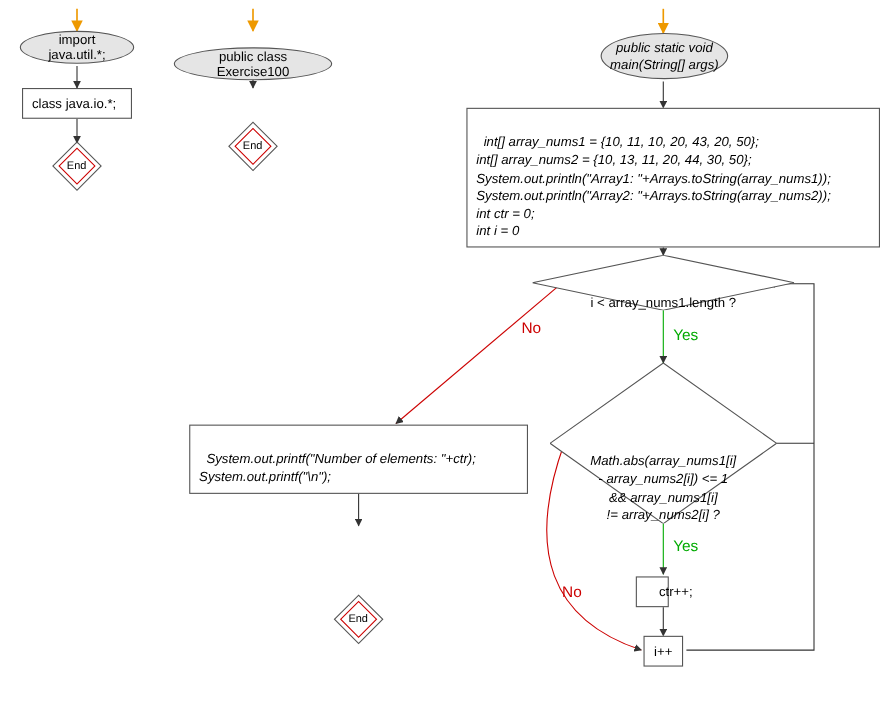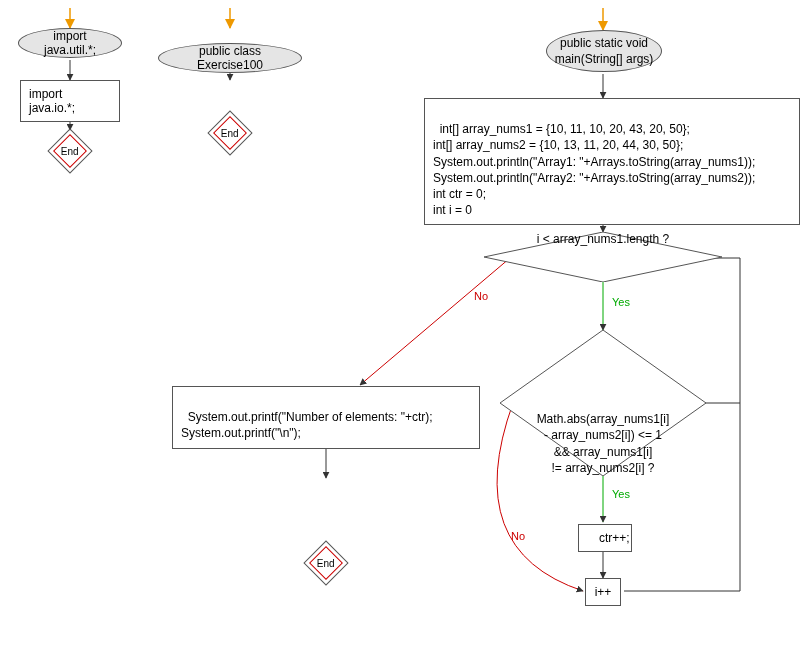--- a/index.html
+++ b/index.html
@@ -4,24 +4,24 @@
   <style>
     * { box-sizing: border-box; margin: 0; padding: 0; }
     body { font-family: Arial, sans-serif; font-size: 12px; background: #fff; width: 808px; height: 654px; position: relative; }
     .node { position: absolute; }
     .ellipse { border: 1px solid #555; border-radius: 50%; padding: 6px 10px; text-align: center; background: #e5e5e5; display: flex; align-items: center; justify-content: center; }
     .rect { border: 1px solid #555; padding: 6px 8px; background: #fff; }
     .end-diamond { width: 32px; height: 32px; transform: rotate(45deg); border: 1px solid #555; position: relative; }
     .end-diamond::before { content: ''; position: absolute; inset: 3px; border: 1px solid #c00; }
     .end-diamond-text { position: absolute; transform: rotate(-45deg); font-size: 10px; width: 100%; text-align: center; top: 10px; }
     svg.connector { position: absolute; top: 0; left: 0; pointer-events: none; }
-    .edge-label { position: absolute; font-size: 11px; }
+    .edge-label { position: absolute; font-size: 14px; }
     .edge-label.yes { color: #0a0; }
     .edge-label.no { color: #c00; }
-    .multiline { line-height: 1.35; white-space: pre; }
+    .multiline { line-height: 1.35; white-space: pre; font-style: italic; }
   </style>
 </head>
 <body>
 
 <svg class="connector" width="808" height="654">
   <defs>
     <marker id="arrow" viewBox="0 0 10 10" refX="9" refY="5" markerWidth="7" markerHeight="7" orient="auto-start-reverse">
       <path d="M 0 0 L 10 5 L 0 10 z" fill="#333"></path>
     </marker>
     <marker id="arrow-orange" viewBox="0 0 10 10" refX="9" refY="5" markerWidth="7" markerHeight="7" orient="auto-start-reverse">
@@ -57,21 +57,21 @@
 
   <line x1="694" y1="403" x2="740" y2="403" stroke="#333"></line>
 
   <line x1="326" y1="432" x2="326" y2="478" stroke="#333" marker-end="url(#arrow)"></line>
 </svg>
 
 <div class="node ellipse" style="left:18px; top:28px; width:104px; height:30px;">
   <span>import java.util.*;</span>
 </div>
 <div class="node rect" style="left:20px; top:80px; width:100px;">
-  <span>import java.io.*;</span>
+  <span>class java.io.*;</span>
 </div>
 <div class="node end-diamond" style="left:54px; top:135px;">
   <span class="end-diamond-text">End</span>
 </div>
 
 <div class="node ellipse" style="left:158px; top:28px; width:144px; height:30px;margin-top:15px;">
   <span>public class Exercise100</span>
 </div>
 <div class="node end-diamond" style="left:214px; top:85px;">
   <span class="end-diamond-text">End</span>
@@ -88,38 +88,38 @@
 System.out.println("Array1: "+Arrays.toString(array_nums1));
 System.out.println("Array2: "+Arrays.toString(array_nums2));
 int ctr = 0;
 int i = 0</span>
 </div>
 
 <div class="node" style="left:484px; top:232px; width:238px; height:50px;">
   <svg width="238" height="50">
     <polygon points="119,0 238,25 119,50 0,25" fill="#fff" stroke="#555"></polygon>
   </svg>
-  <div style="position:absolute; top:0; left:0; width:238px; height:50px; display:flex; align-items:flex-start; justify-content:center;">
+  <div style="position:absolute; top:0; left:0; width:238px; height:50px; display:flex; align-items:flex-end; justify-content:center;">
     <span>i &lt; array_nums1.length ?</span>
   </div>
 </div>
 
 <div class="node" style="left:500px; top:330px; width:206px; height:146px;">
   <svg width="206" height="146">
     <polygon points="103,0 206,73 103,146 0,73" fill="#fff" stroke="#555"></polygon>
   </svg>
   <div class="multiline" style="position:absolute; top:0; left:0; width:206px; height:146px; display:flex; align-items:flex-end; justify-content:center; text-align:center;">
     <span>Math.abs(array_nums1[i]
 - array_nums2[i]) &lt;= 1
 &amp;&amp; array_nums1[i]
 != array_nums2[i] ?</span>
   </div>
 </div>
 
-<div class="node rect" style="left:578px; top:524px; width:54px; text-align:right;padding-left:20px;">
+<div class="node rect" style="left:578px; top:524px; width:30px; text-align:right;padding-left:20px;">
   <span>ctr++;</span>
 </div>
 
 <div class="node rect" style="left:585px; top:578px; width:36px; text-align:center;">
   <span>i++</span>
 </div>
 
 <div class="node rect multiline" style="left:172px; top:386px; width:308px;">
   <span>System.out.printf("Number of elements: "+ctr);
 System.out.printf("\n");</span>

